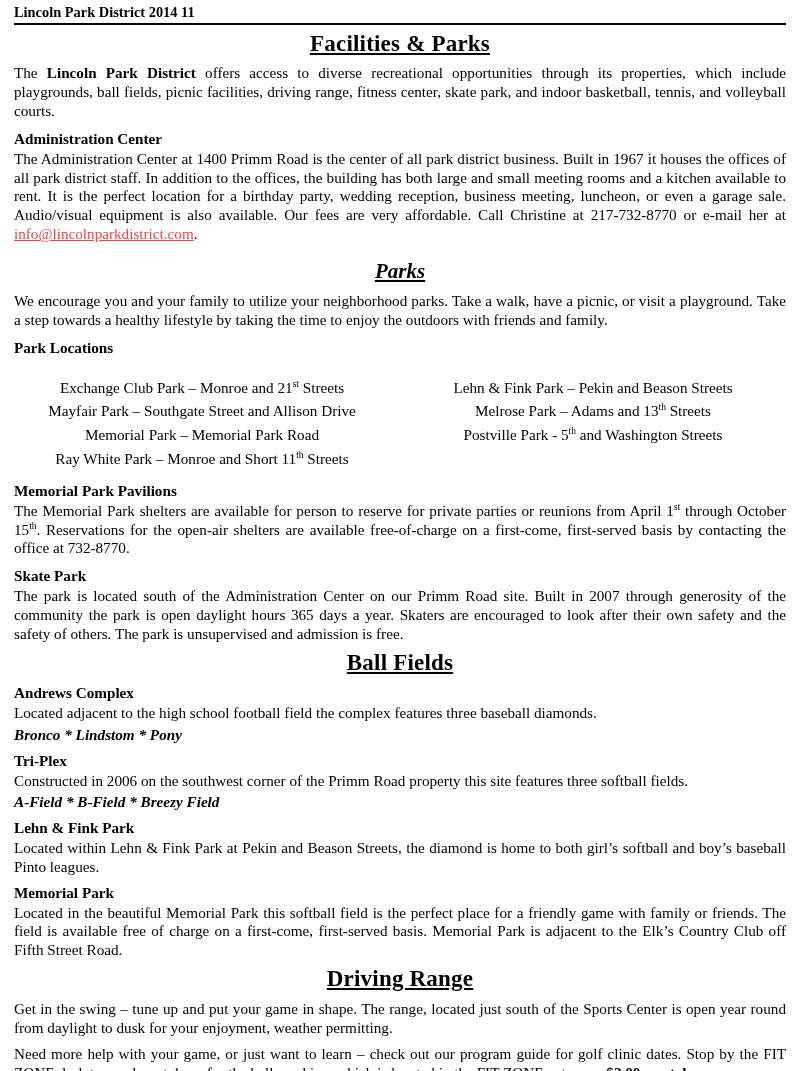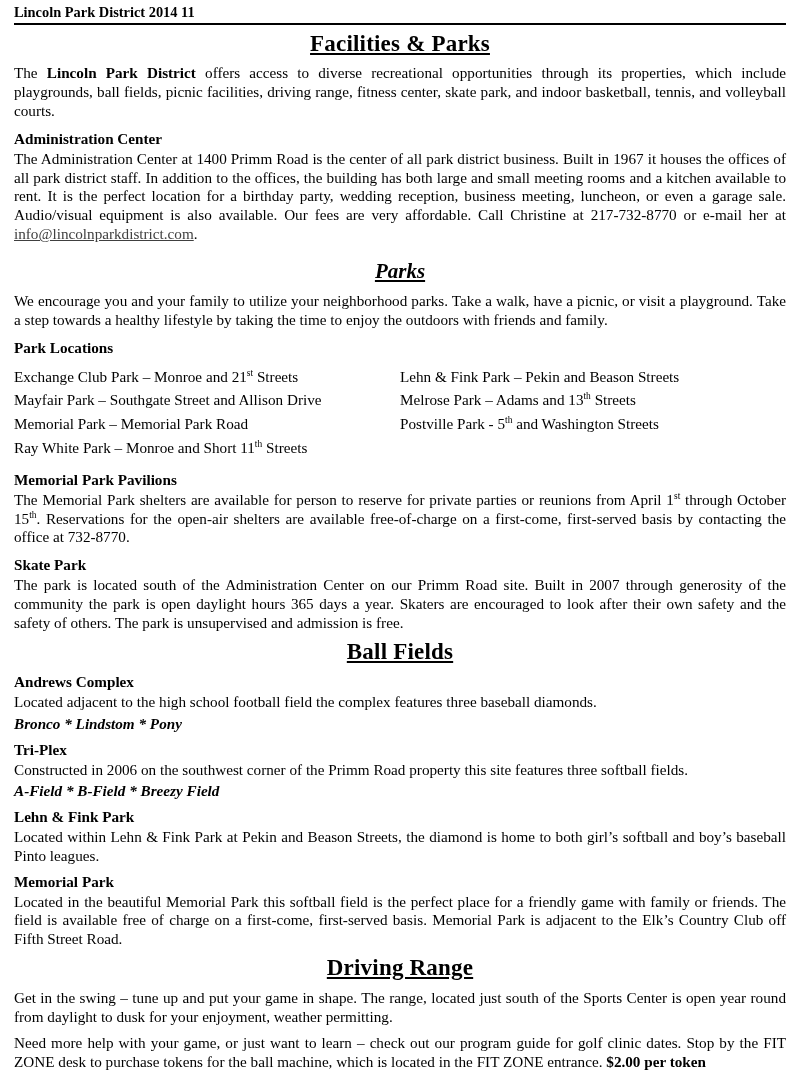--- a/index.html
+++ b/index.html
@@ -63,26 +63,27 @@
     font-size: 15.2px;
   }
   .heading.tight { margin-top: 7px; }
   .bold { font-weight: bold; }
   .italic-bold {
     font-weight: bold;
     font-style: italic;
     margin: 1px 0 2px 0;
   }
   a.email {
-    color: #404040;
+    color: #ef4444;
   }
   .loc-table {
     width: 100%;
     border-collapse: collapse;
-    margin-top: 9px;
+    margin-top: 20px;
+    text-align: center;
   }
   .loc-table td {
     padding: 1px 0 4px 0;
     vertical-align: top;
     font-size: 15.2px;
   }
   .loc-table td.col1 { width: 50%; padding-right: 10px; }
   sup { font-size: 0.62em; vertical-align: super; line-height: 0; }
 </style>
 </head>

